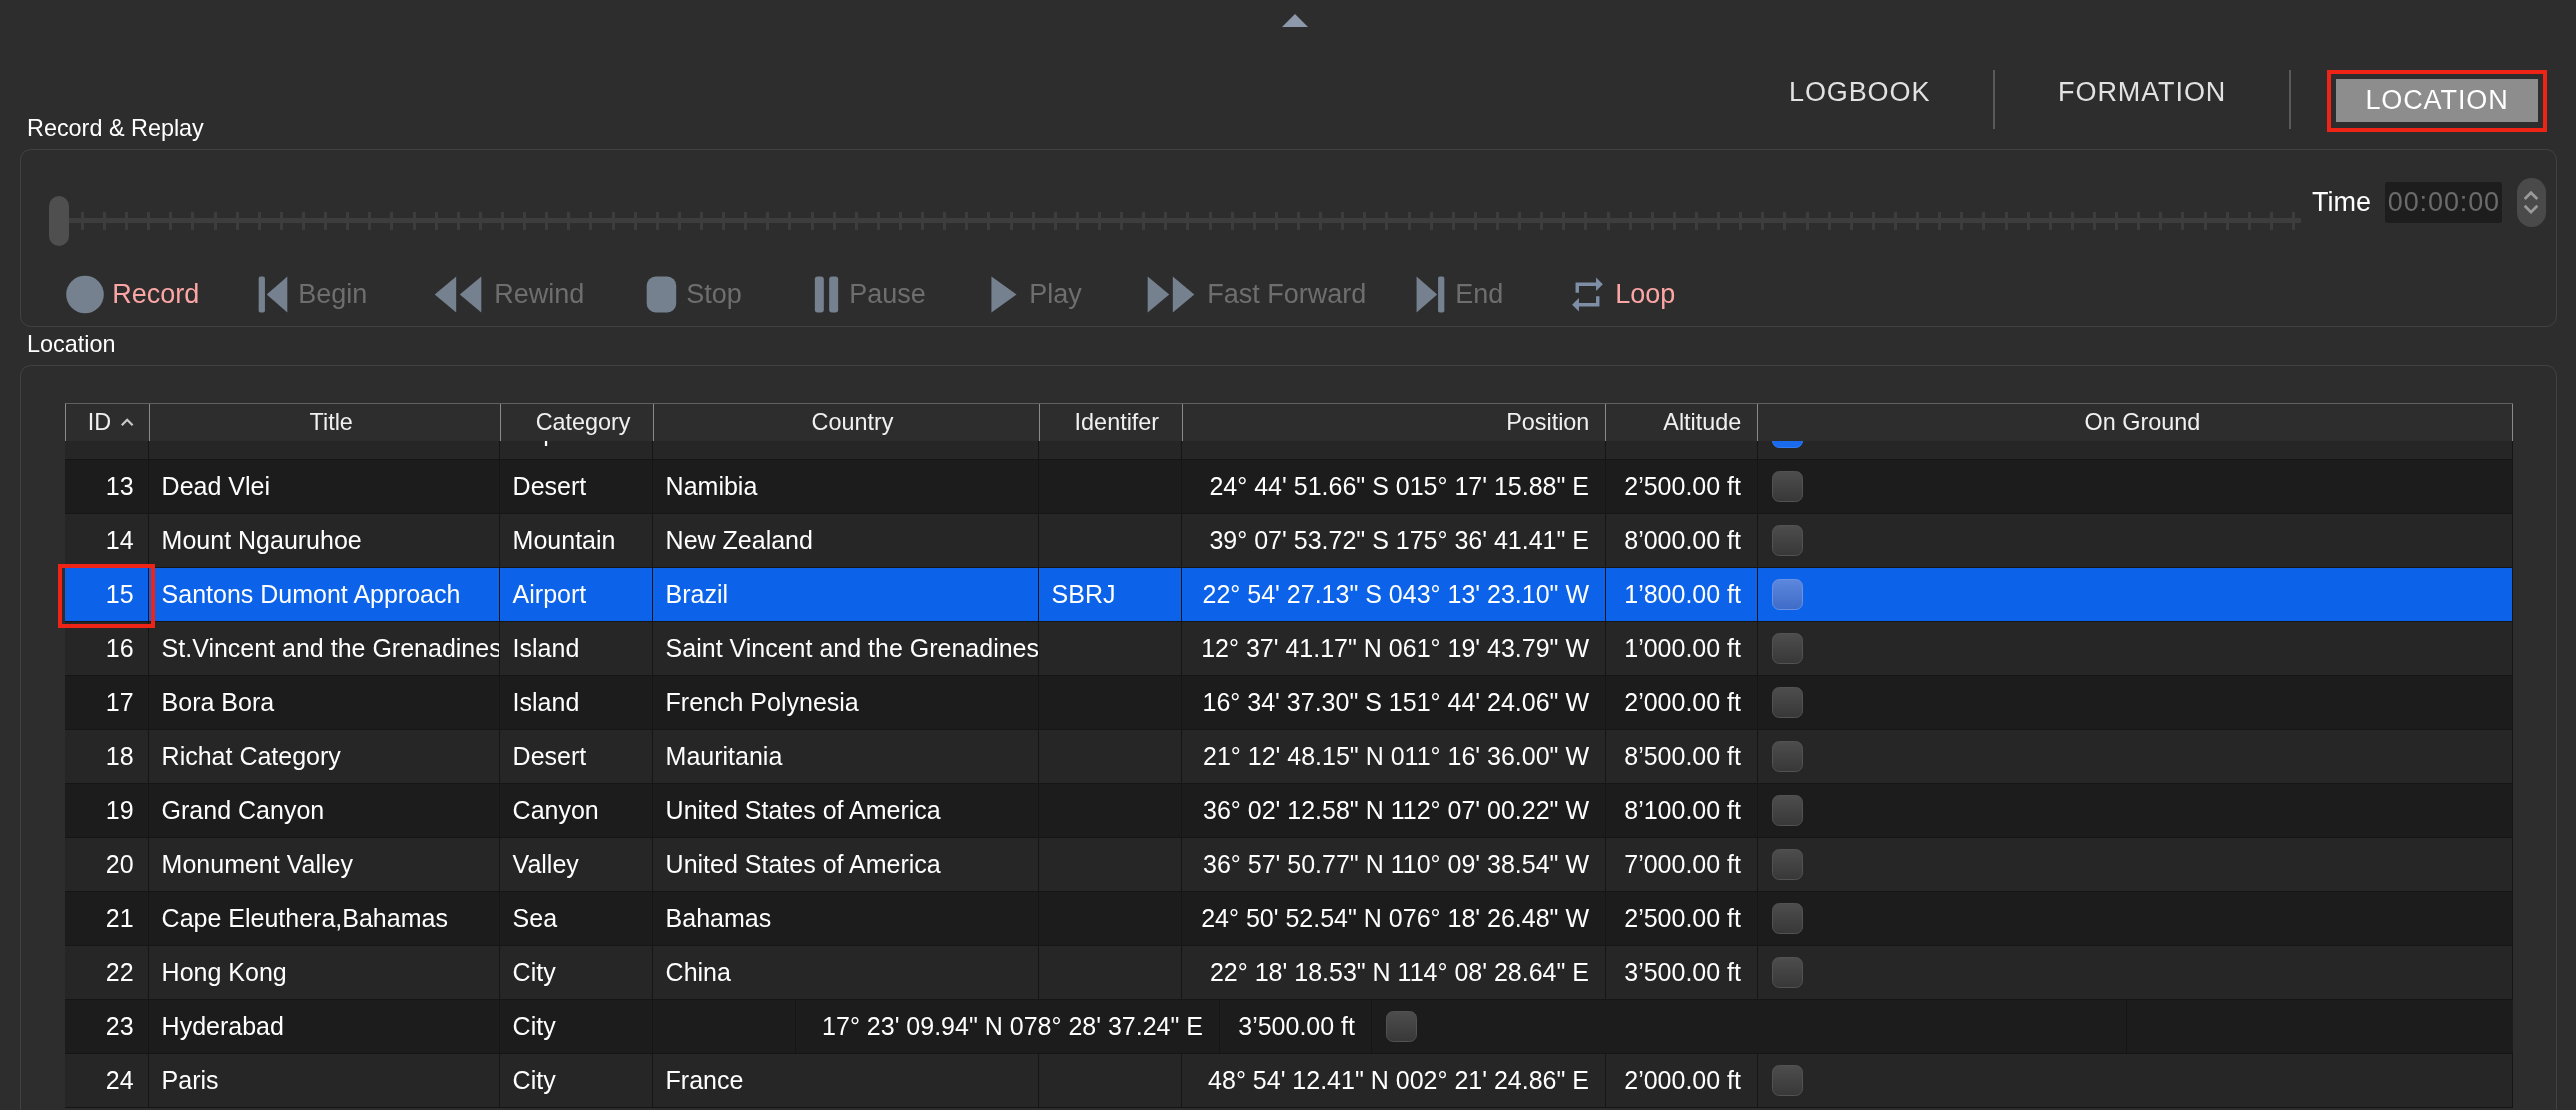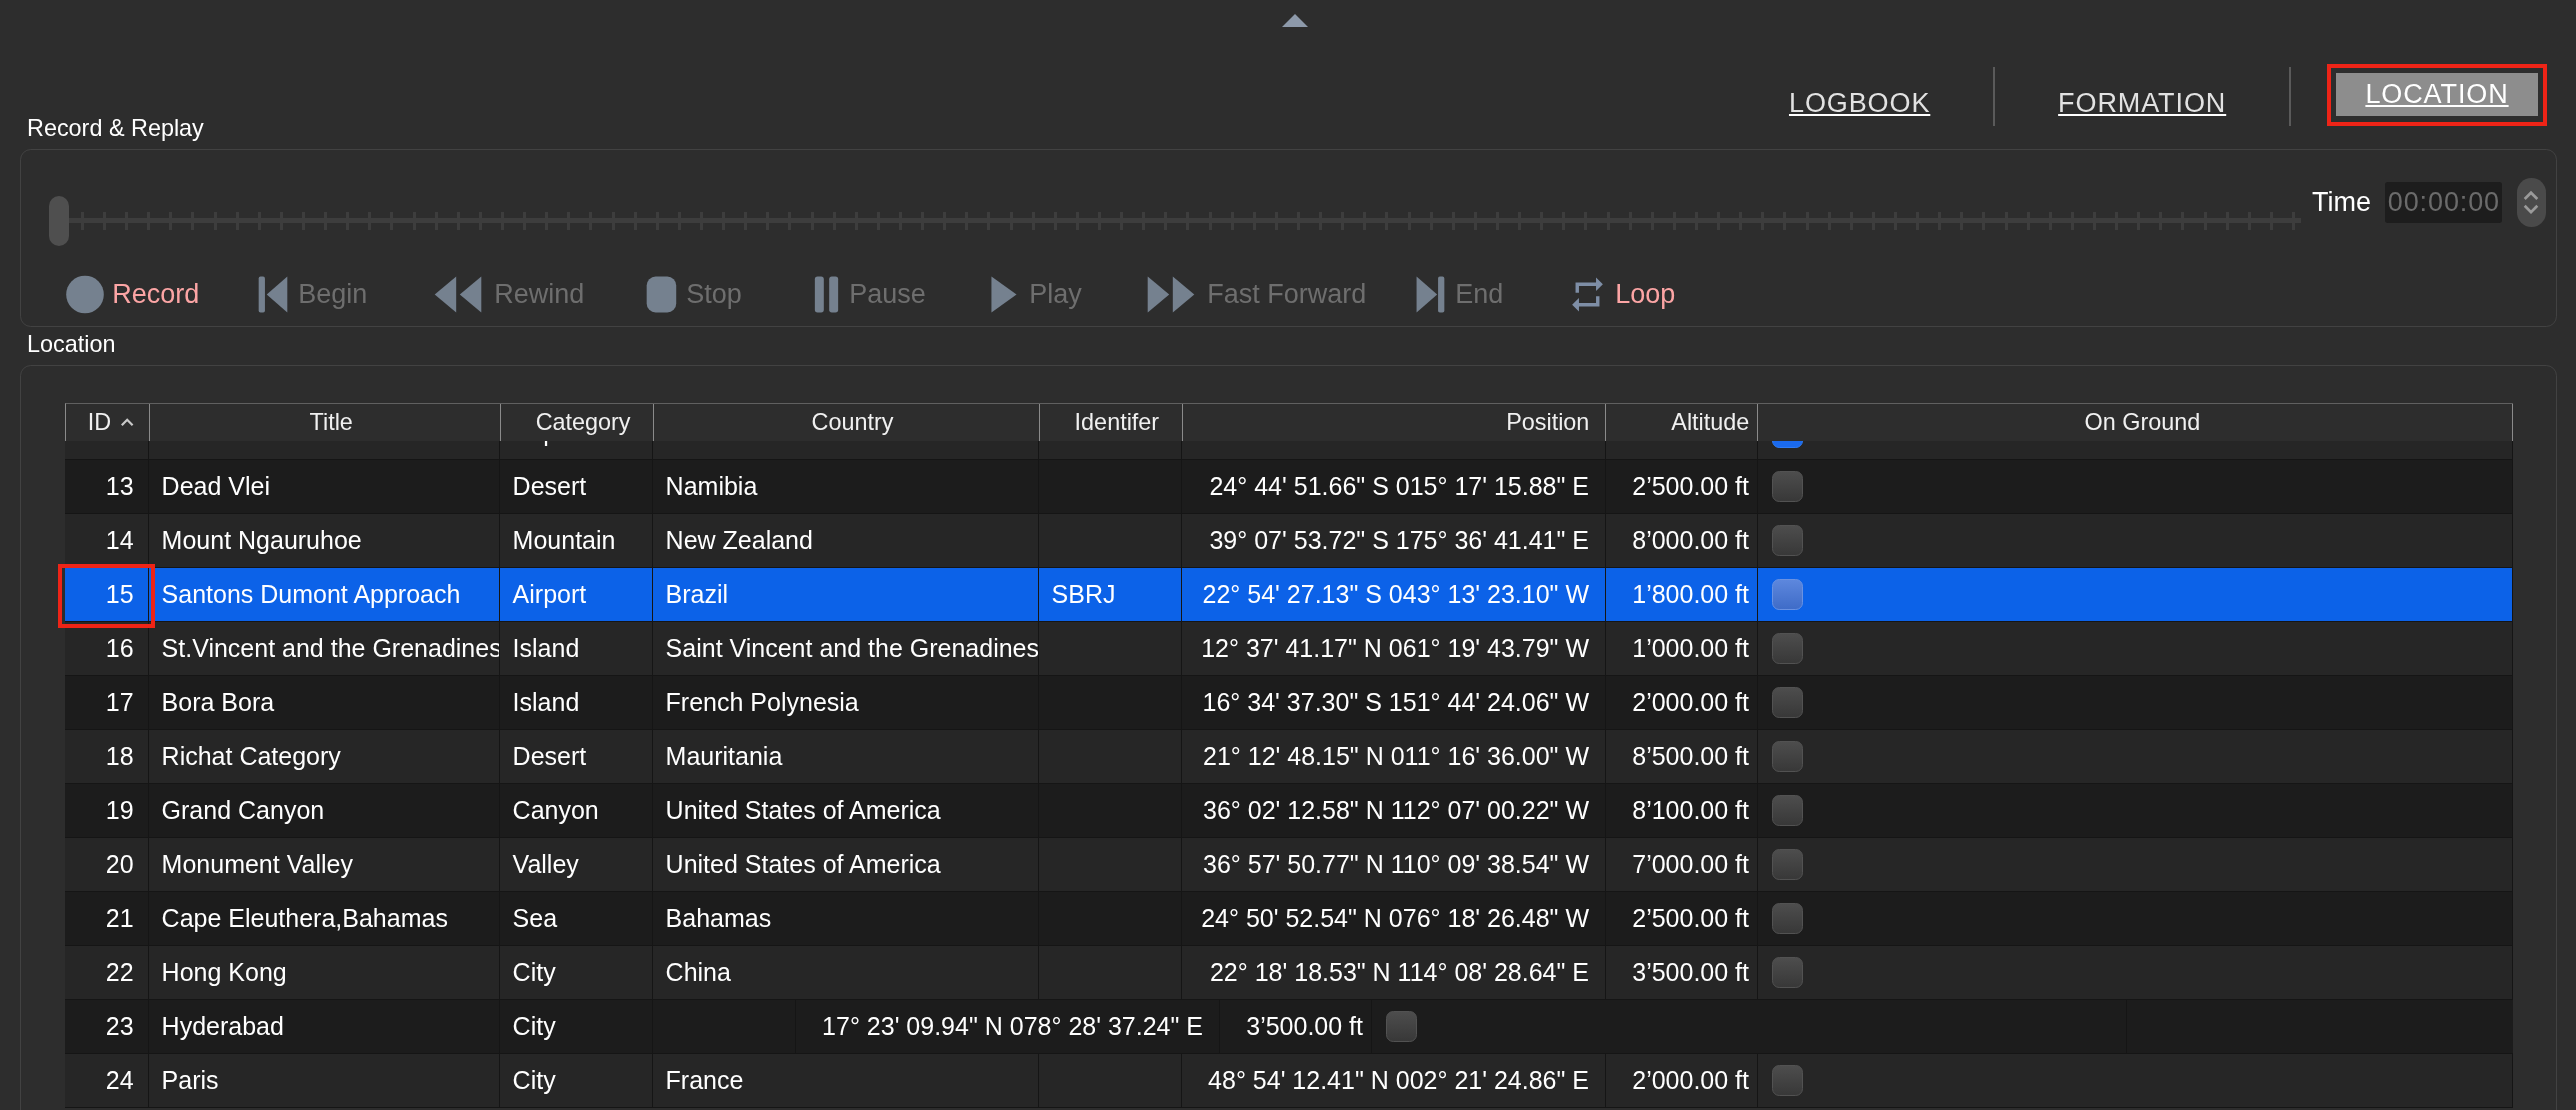--- a/index.html
+++ b/index.html
@@ -5,21 +5,21 @@
   html,body{margin:0;padding:0;background:#2d2d2d;}
   .stage{position:relative;width:2576px;height:1111px;background:#2d2d2d;overflow:hidden;
          font-family:"Liberation Sans",sans-serif;color:#fff;}
 
   
   .collapse-arrow{position:absolute;left:1282px;top:14.4px;width:0;height:0;
     border-left:13.5px solid transparent;border-right:13.5px solid transparent;
     border-bottom:13.5px solid #8d99aa;cursor:pointer;}
 
   
-  .tabbar{position:absolute;top:64px;right:29px;display:flex;align-items:flex-end;text-decoration:underline;}
+  .tabbar{position:absolute;top:70px;right:29px;display:flex;align-items:flex-start;}
   .tab{font-size:27px;color:#e2e2e2;letter-spacing:0.9px;padding:0 63px;line-height:45px;white-space:nowrap;}
   .tab-sep{width:1.8px;height:59px;background:#5a5a5a;}
   .tab-annot{border:4.5px solid var(--annot);padding:5.4px;margin-left:36px;}
   .tab.selected{background:#8d8d8d;color:#fff;padding:0 29px;line-height:43px;}
 
   
   .group-label{position:absolute;font-size:23.4px;color:#fff;}
   .rr-label{left:27px;top:115px;}
   .loc-label{left:27px;top:331px;}
   .groupbox{position:absolute;border:1.8px solid #424242;border-radius:10.8px;}
@@ -58,21 +58,21 @@
   .trow.selected{background:var(--sel);}
   .trow.partial{margin-top:-35px;}
   .cell{box-sizing:border-box;display:flex;align-items:center;font-size:25px;color:#fff;
     border-right:1.8px solid #151515;overflow:hidden;white-space:nowrap;}
   .c-id{width:84px;justify-content:flex-end;padding-right:14.4px;}
   .c-title{width:351px;padding-left:12.6px;}
   .c-category{width:153px;padding-left:12.6px;}
   .c-country{width:386px;padding-left:12.6px;}
   .c-identifier{width:143px;padding-left:12.6px;}
   .c-position{width:424px;justify-content:flex-end;padding-right:16px;}
-  .c-altitude{width:152px;justify-content:flex-end;padding-right:8px;}
+  .c-altitude{width:152px;justify-content:flex-end;padding-right:16px;}
   .c-onground{width:755px;padding-left:14.4px;}
   .checkbox{width:31px;height:31px;border-radius:7.2px;background:linear-gradient(180deg,#4d4d4d,#383838);
     border:0.9px solid #525252;box-sizing:border-box;}
   .checkbox.checked{background:#1a6aee;border-color:#2f7cf4;}
   .checkbox.sel{background:linear-gradient(180deg,#5d87dd,#3f6cc8);border-color:#6a92e2;}
 
   
   .annot-box{box-sizing:border-box;}
   .row-annot{position:absolute;left:58px;top:564px;width:97px;height:64px;border:4.5px solid var(--annot);pointer-events:none;}
 </style>

